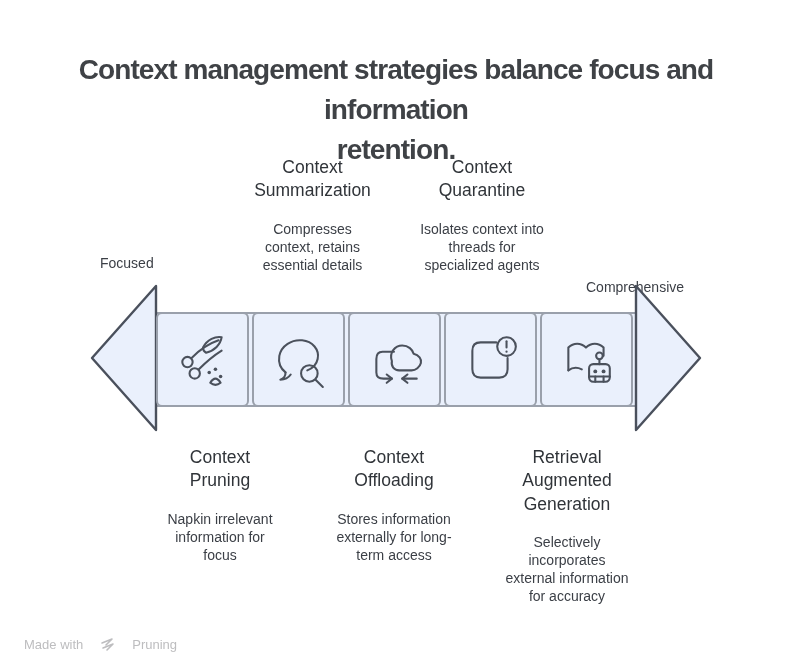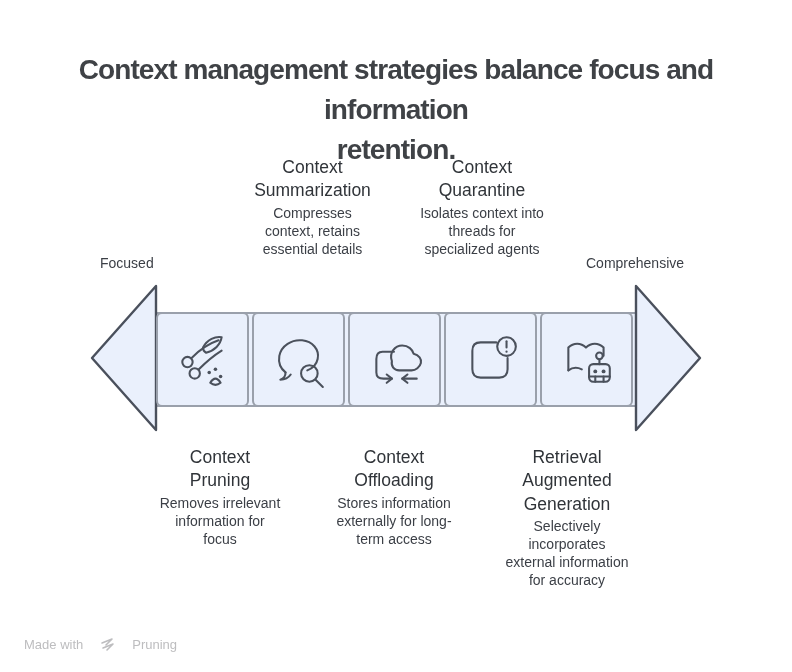--- a/index.html
+++ b/index.html
@@ -22,33 +22,33 @@
     position:absolute;left:26px;right:26px;top:50px;
     text-align:center;font-size:28px;font-weight:bold;
     letter-spacing:-0.9px;line-height:1.42;color:var(--title-text);
   }
 
   .label-block{position:absolute;text-align:center;}
   .label-block .heading{
     font-size:17.5px;font-weight:normal;line-height:1.33;color:var(--heading-text);
   }
   .label-block .desc{
-    margin-top:1px;font-size:14px;line-height:1.3;color:var(--body-text);
+    margin-top:17px;font-size:14px;line-height:1.3;color:var(--body-text);
   }
   .lb-summarization{left:230px;top:156px;width:165px;}
   .lb-quarantine{left:398px;top:156px;width:168px;}
   .lb-pruning{left:138px;top:446px;width:164px;}
   .lb-offloading{left:310px;top:446px;width:168px;}
   .lb-rag{left:485px;top:446px;width:164px;}
 
   .axis-label{
     position:absolute;top:255px;font-size:14px;color:var(--body-text);text-align:left;
   }
   .axis-left{left:100px;width:90px;}
-  .axis-right{left:586px;width:125px;}
+  .axis-right{left:586px;width:125px;margin-top:24px;}
 
   .band{
     position:absolute;left:153px;top:312px;width:484px;height:95px;
     background:var(--arrow-fill);
     border-top:2px solid var(--box-border);
     border-bottom:2px solid var(--box-border);
   }
   .arrowhead{position:absolute;top:282px;}
   .arrowhead.left{left:86px;}
   .arrowhead.right{left:632px;}
@@ -160,21 +160,21 @@
       <circle class="fillme" cx="44" cy="39" r="1.9"></circle>
       <line x1="30" y1="44" x2="50" y2="44"></line>
       <line x1="36" y1="44" x2="36" y2="49"></line>
       <line x1="44" y1="44" x2="44" y2="49"></line>
     </svg>
   </div>
 
   <div class="label-block lb-pruning">
     <div class="heading prelines">Context
 Pruning</div>
-    <div class="desc prelines">Removes irrelevant
+    <div class="desc prelines">Napkin irrelevant
 information for
 focus</div>
   </div>
   <div class="label-block lb-offloading">
     <div class="heading prelines">Context
 Offloading</div>
     <div class="desc prelines">Stores information
 externally for long-
 term access</div>
   </div>

